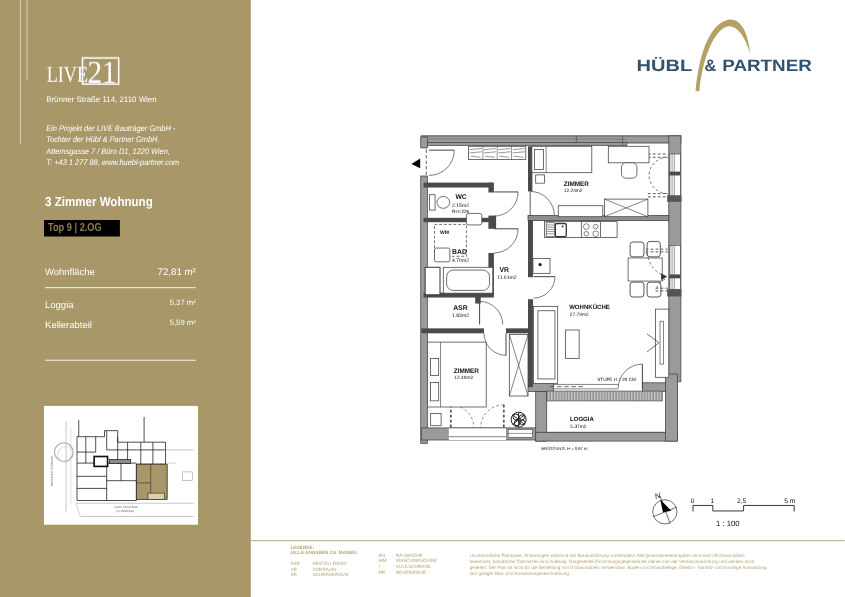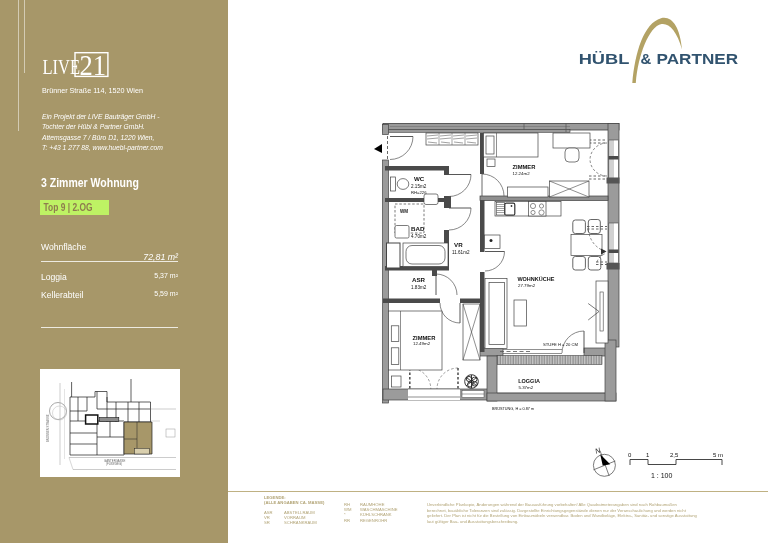--- a/index.html
+++ b/index.html
@@ -14,35 +14,35 @@
 <div class="abs" style="left:18px;top:0;width:1.2px;height:131px;background:rgba(255,255,255,0.5);"></div>
 
 <div class="abs" style="left:23.5px;top:0;width:1.2px;height:73px;background:rgba(255,255,255,0.5);"></div>
 
 <svg class="abs" style="left:40px;top:48px;transform:translateZ(0) rotate(0.02deg);" width="120" height="32" viewBox="0 0 120 32">
   <text x="2.5" y="26.2" font-family="Liberation Serif, serif" font-size="20.5" fill="#fff" textLength="37.5" lengthAdjust="spacingAndGlyphs">LIVE</text>
   <rect x="35" y="4.7" width="32.9" height="23.7" fill="none" stroke="#fff" stroke-width="1.4"></rect>
   <text x="39.5" y="26.9" font-family="Liberation Serif, serif" font-size="29" fill="#fff" textLength="26.5" lengthAdjust="spacingAndGlyphs">21</text>
 </svg>
 
-<div class="abs" style="left:42px;top:86px;color:#fff;font-size:7.2px;">Brünner Straße 114, 1520 Wien</div>
+<div class="abs" style="left:42px;top:86px;color:#fff;font-size:7.2px;">Brünner Straße 114, 2110 Wien</div>
 
 <div class="abs" style="left:42px;top:112px;color:#fff;font-size:7.4px;font-style:italic;line-height:10.4px;transform:scaleX(0.91);transform-origin:0 0;">
 Ein Projekt der LIVE Bauträger GmbH -<br>
 Tochter der Hübl &amp; Partner GmbH.<br>
 Attemsgasse 7 / Büro D1, 1220 Wien,<br>
 T: +43 1 277 88, www.huebl-partner.com
 </div>
 
 <div class="abs" style="left:41px;top:176px;color:#fff;font-size:12px;font-weight:bold;transform:scaleX(0.875);transform-origin:0 0;">3 Zimmer Wohnung</div>
 
-<div class="abs" style="left:40px;top:199.5px;width:68.5px;height:15.5px;background:#bef264;color:#8e7c4e;font-size:10.5px;font-weight:bold;line-height:15.5px;"><span style="display:inline-block;padding-left:4.5px;transform:scaleX(0.8);transform-origin:0 0;">Top 9 | 2.OG</span></div>
+<div class="abs" style="left:40px;top:199.5px;width:68.5px;height:15.5px;background:#000000;color:#8e7c4e;font-size:10.5px;font-weight:bold;line-height:15.5px;"><span style="display:inline-block;padding-left:4.5px;transform:scaleX(0.8);transform-origin:0 0;">Top 9 | 2.OG</span></div>
 
 <div class="abs" style="left:41px;top:242px;color:#fff;font-size:8.6px;">Wohnfläche</div>
-<div class="abs" style="left:41px;top:252px;width:137px;color:#fff;font-size:8.8px;text-align:right;font-style:italic;">72,81 m²</div>
+<div class="abs" style="left:41px;top:242px;width:137px;color:#fff;font-size:8.8px;text-align:right;">72,81 m²</div>
 
 <div class="abs" style="left:41px;top:261px;width:137px;height:1px;background:rgba(255,255,255,0.8);"></div>
 
 <div class="abs" style="left:41px;top:272px;color:#fff;font-size:8.6px;">Loggia</div>
 <div class="abs" style="left:41px;top:272px;width:137px;color:#fff;font-size:7px;text-align:right;">5,37 m²</div>
 
 <div class="abs" style="left:41px;top:290px;color:#fff;font-size:8.6px;">Kellerabteil</div>
 <div class="abs" style="left:41px;top:290px;width:137px;color:#fff;font-size:7px;text-align:right;">5,59 m²</div>
 
 <div class="abs" style="left:41px;top:327px;width:137px;height:1px;background:rgba(255,255,255,0.8);"></div>

